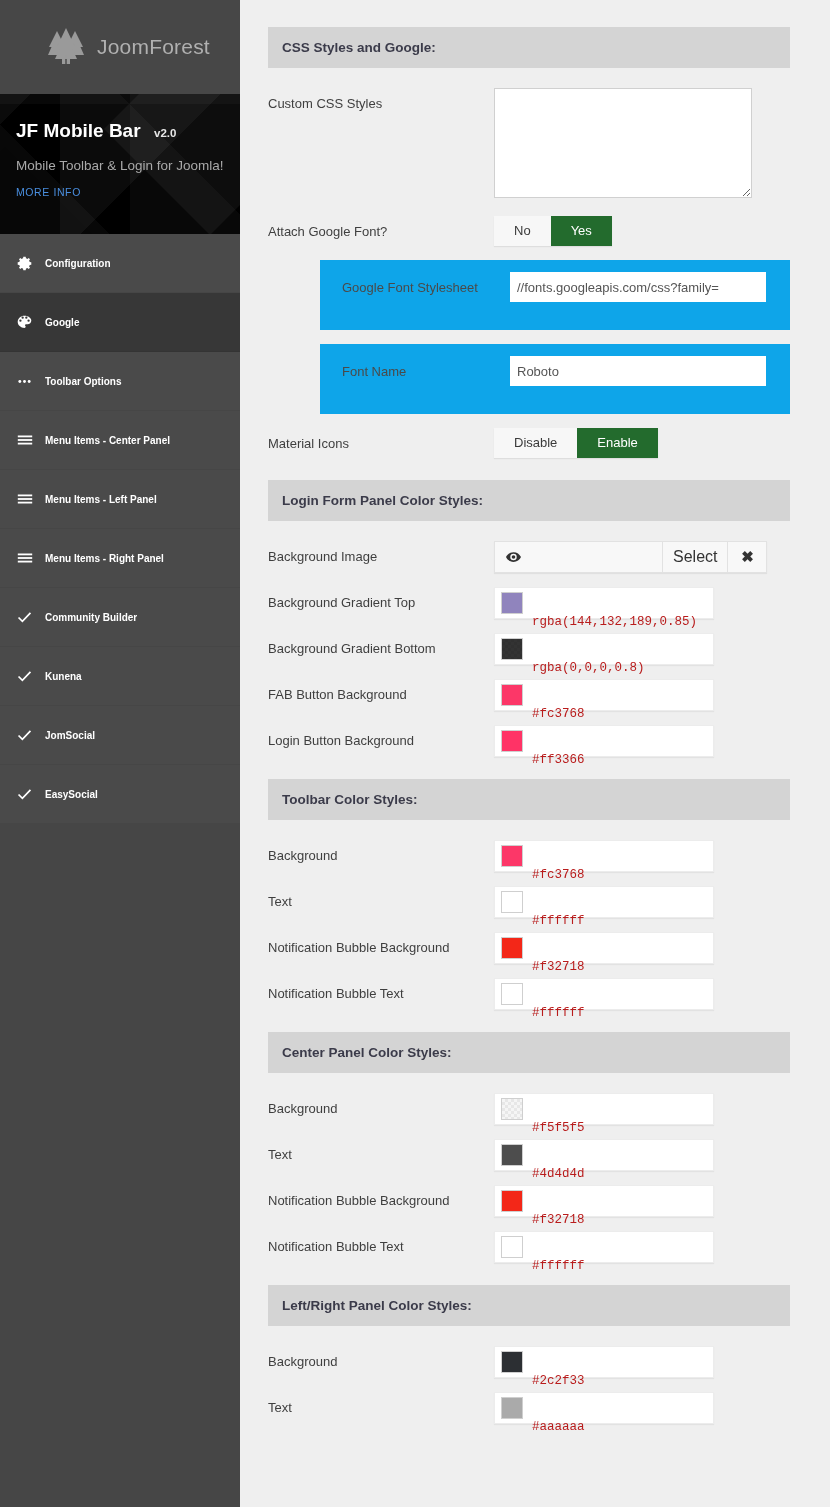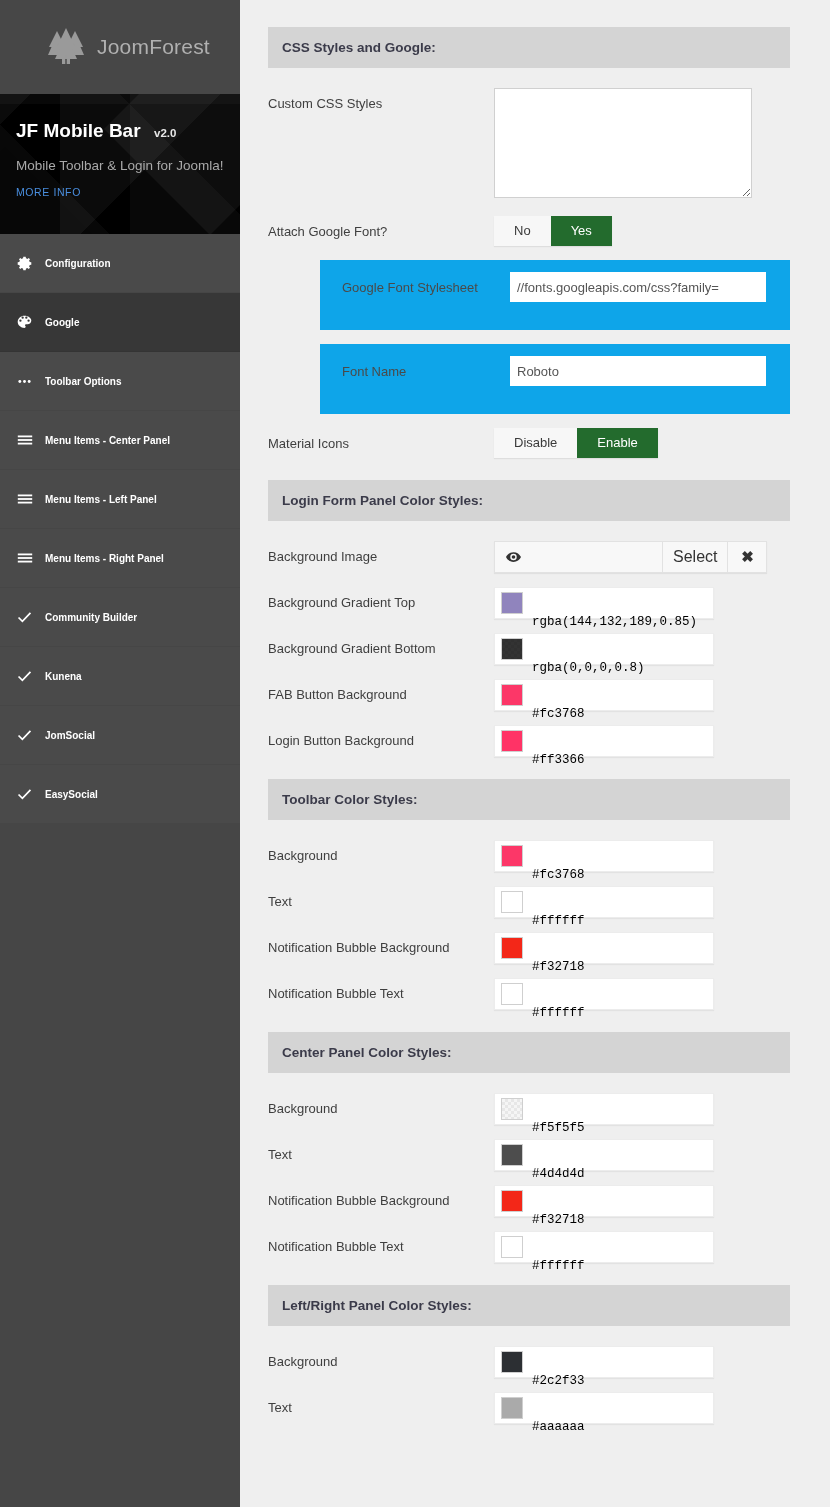--- a/index.html
+++ b/index.html
@@ -245,21 +245,21 @@
   .swatch.checker {
     background-image:
       linear-gradient(45deg, rgba(0,0,0,.06) 25%, transparent 25%, transparent 75%, rgba(0,0,0,.06) 75%),
       linear-gradient(45deg, rgba(0,0,0,.06) 25%, transparent 25%, transparent 75%, rgba(0,0,0,.06) 75%);
     background-size: 6px 6px;
     background-position: 0 0, 3px 3px;
   }
   .color-val {
     font-family: "Liberation Mono", monospace;
     font-size: 12.5px;
-    color: #000000;
+    color: #b91c1c;
     white-space: nowrap;
     margin-top: 37px;
   }
 </style>
 </head>
 <body>
 
 <div class="app">
 
   <div class="sidebar">

